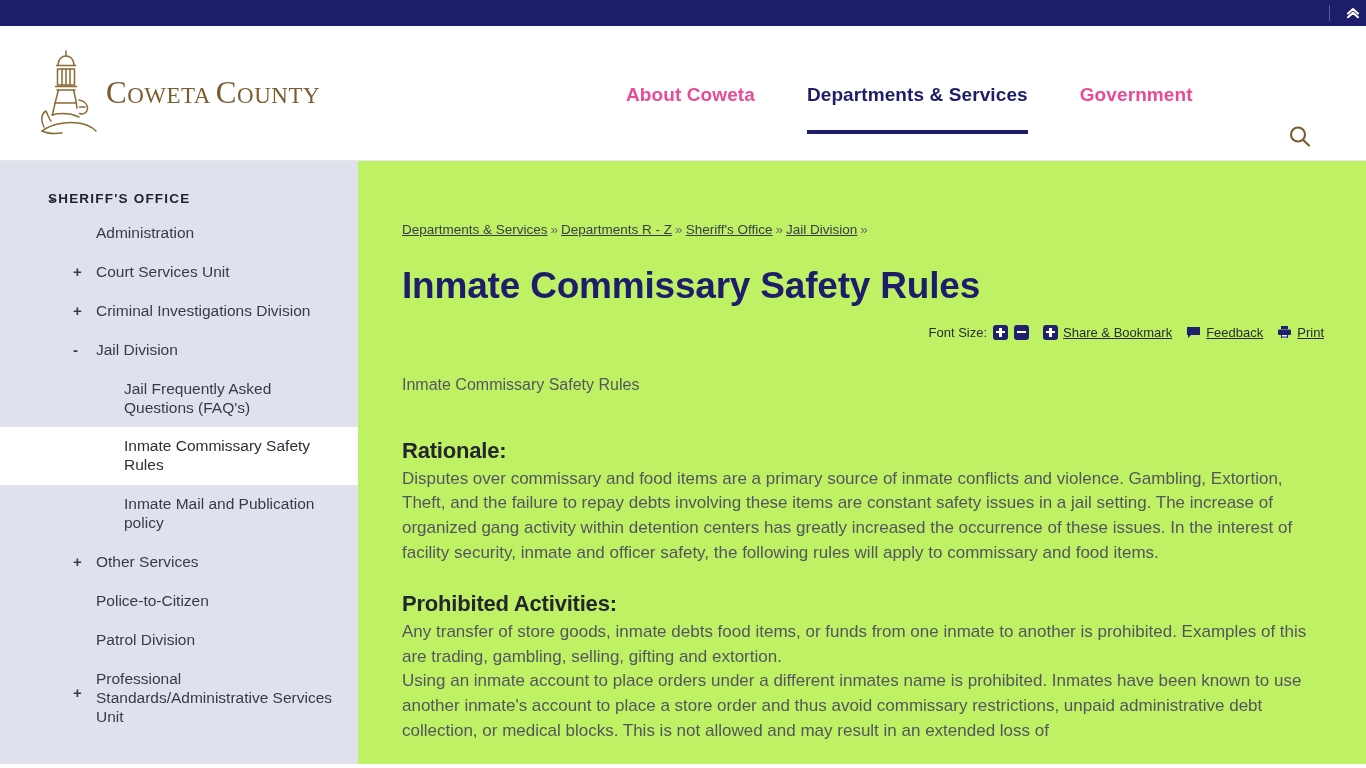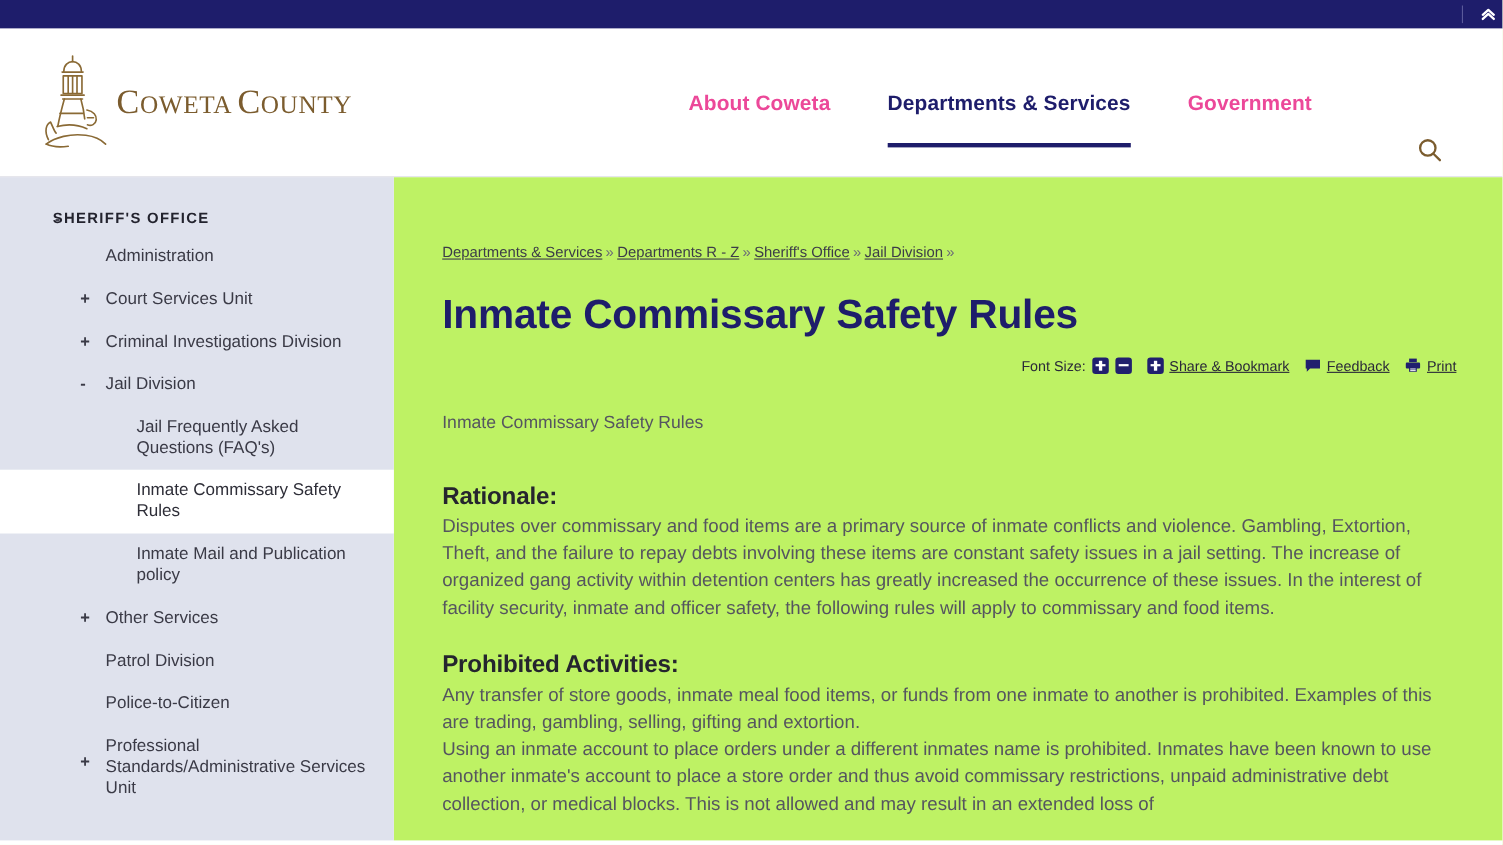--- a/index.html
+++ b/index.html
@@ -351,26 +351,26 @@
     </div>
 
 
     <div class="side-item lvl1">
       <span class="toggle">+</span>
       <span class="lbl">Other Services</span>
     </div>
 
     <div class="side-item lvl1">
       <span class="toggle"></span>
+      <span class="lbl">Police-to-Citizen</span>
+    </div>
+
+    <div class="side-item lvl1">
+      <span class="toggle"></span>
       <span class="lbl">Patrol Division</span>
-    </div>
-
-    <div class="side-item lvl1">
-      <span class="toggle"></span>
-      <span class="lbl">Police-to-Citizen</span>
     </div>
 
     <div class="side-item lvl1">
       <span class="toggle" style="top:25px;">+</span>
       <span class="lbl">Professional Standards/Administrative Services Unit</span>
     </div>
   </aside>
 
   <main class="content">
 
@@ -417,18 +417,18 @@
 
     <div class="body-copy">
       <p class="lead">Inmate Commissary Safety Rules</p>
 
       <h2 class="sec-head">Rationale:</h2>
       <p class="para">Disputes over commissary and food items are a primary source of inmate conflicts and violence. Gambling, Extortion, Theft, and the failure to repay debts involving these items are constant safety issues in a jail setting. The increase of organized gang activity within detention centers has greatly increased the occurrence of these issues. In the interest of facility security, inmate and officer safety, the following rules will apply to commissary and food items.</p>
 
       <div class="gap"></div>
 
       <h2 class="sec-head">Prohibited Activities:</h2>
-      <p class="para">Any transfer of store goods, inmate meal food items, or funds from one inmate to another is prohibited. Examples of this are trading, gambling, selling, gifting and extortion.</p>
+      <p class="para">Any transfer of store goods, inmate debts food items, or funds from one inmate to another is prohibited. Examples of this are trading, gambling, selling, gifting and extortion.</p>
       <p class="para">Using an inmate account to place orders under a different inmates name is prohibited. Inmates have been known to use another inmate's account to place a store order and thus avoid commissary restrictions, unpaid administrative debt collection, or medical blocks. This is not allowed and may result in an extended loss of</p>
     </div>
 
   </main>
 </div>
 
 </body></html>

